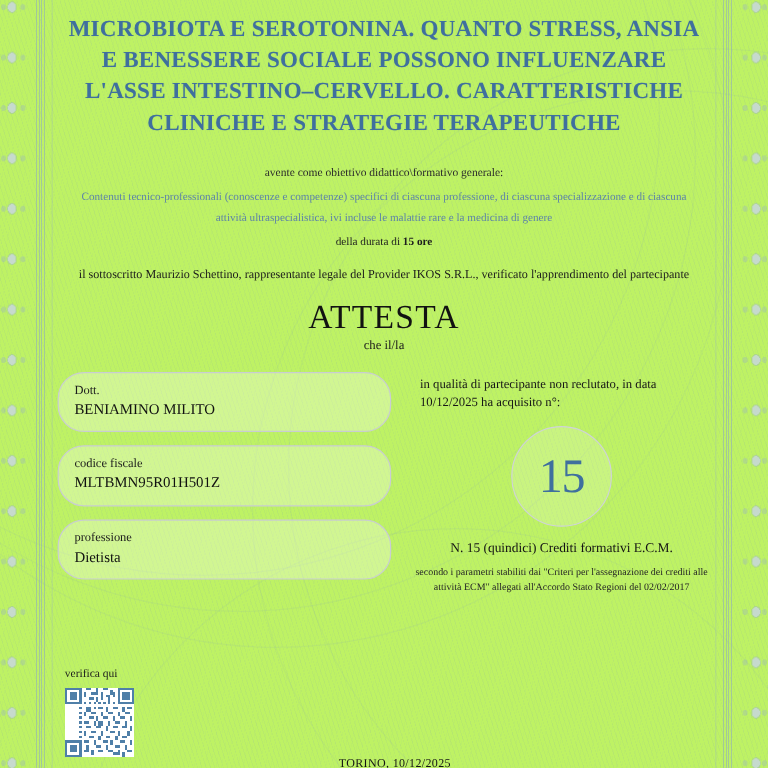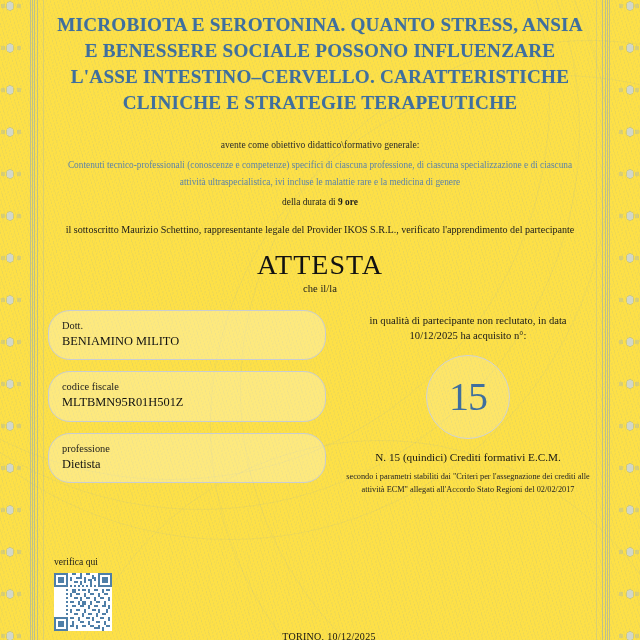--- a/index.html
+++ b/index.html
@@ -9,21 +9,21 @@
     width: 640px; height: 640px;
     background: #ffffff;
     font-family: "Liberation Serif", "DejaVu Serif", serif;
     overflow: hidden;
   }
 
   #certificate {
     position: relative;
     width: 640px;
     height: 640px;
-    background: #fde047;
+    background: #bef264;
     overflow: hidden;
   }
 
   
   .bg-guilloche {
     position: absolute;
     inset: 0;
     background-image:
       repeating-linear-gradient(72deg,
         rgba(120,150,180,0.085) 0px,
@@ -191,21 +191,21 @@
     line-height: 1.35;
   }
   .field-value {
     font-size: 12.4px;
     color: #111111;
     line-height: 1.4;
     margin-top: 0;
   }
 
   .qualifica {
-    text-align: center;
+    text-align: left;
     font-size: 10.6px;
     line-height: 1.38;
     color: #171717;
     padding: 4px 6px 0 6px;
   }
 
   .credit-circle-wrap {
     display: flex;
     justify-content: center;
     margin-top: 12px;
@@ -309,21 +309,21 @@
   </div>
 
   <div class="content">
 
     <h1 class="title">MICROBIOTA E SEROTONINA. QUANTO STRESS, ANSIA E BENESSERE SOCIALE POSSONO INFLUENZARE L'ASSE INTESTINO–CERVELLO. CARATTERISTICHE CLINICHE E STRATEGIE TERAPEUTICHE</h1>
 
     <div class="objective-label">avente come obiettivo didattico\formativo generale:</div>
 
     <div class="objective-text">Contenuti tecnico-professionali (conoscenze e competenze) specifici di ciascuna professione, di ciascuna specializzazione e di ciascuna attività ultraspecialistica, ivi incluse le malattie rare e la medicina di genere</div>
 
-    <div class="duration"><span>della durata di </span><b>9 ore</b></div>
+    <div class="duration"><span>della durata di </span><b>15 ore</b></div>
 
     <div class="subscriber">il sottoscritto Maurizio Schettino, rappresentante legale del Provider IKOS S.R.L., verificato l'apprendimento del partecipante</div>
 
     <div class="attesta">ATTESTA</div>
 
     <div class="che-illa">che il/la</div>
 
     <div class="columns">
 
       <div class="col-left">

